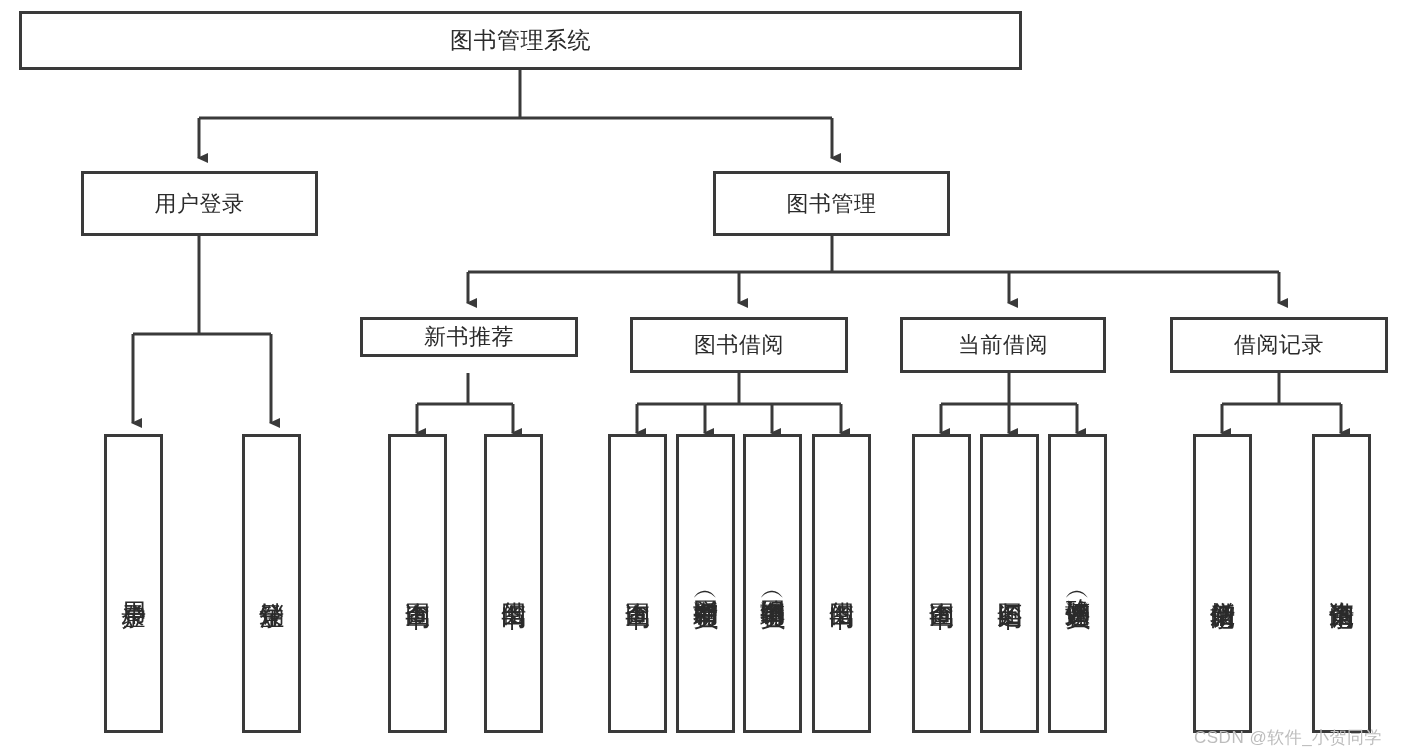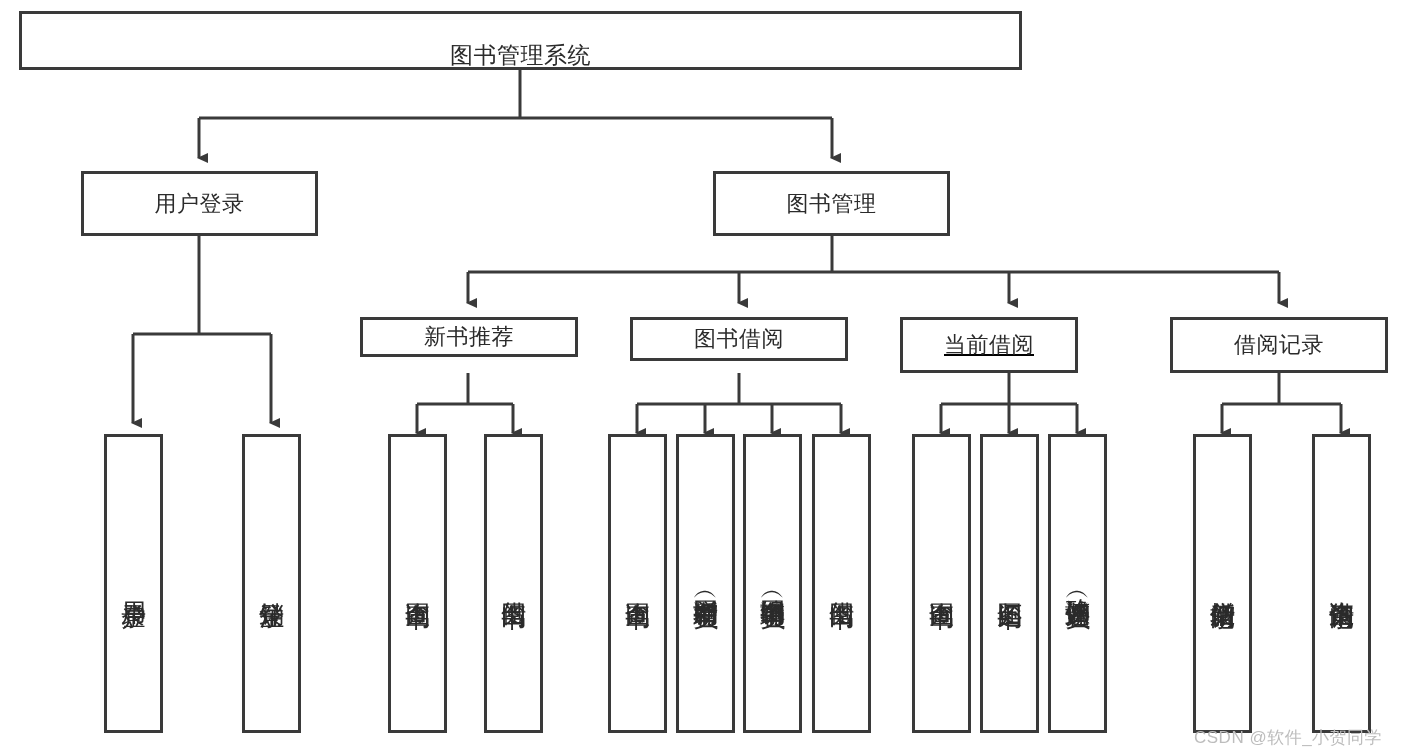--- a/index.html
+++ b/index.html
@@ -119,41 +119,41 @@
       <path d="M1009,404 L1009,433" marker-end="url(#arrow)"></path>
       <path d="M1077,404 L1077,433" marker-end="url(#arrow)"></path>
 
       <path d="M1279,373 L1279,404"></path>
       <path d="M1222,404 L1341,404"></path>
       <path d="M1222,404 L1222,433" marker-end="url(#arrow)"></path>
       <path d="M1341,404 L1341,433" marker-end="url(#arrow)"></path>
     </g>
   </svg>
 
-  <div class="node root" style="left:19px; top:11px; width:1003px; height:59px;align-items:flex-end;">
+  <div class="node root" style="left:19px; top:11px; width:1003px; height:59px;">
     <span class="node-label">图书管理系统</span>
   </div>
 
   <div class="node" style="left:81px; top:171px; width:237px; height:65px;">
     <span class="node-label">用户登录</span>
   </div>
 
   <div class="node" style="left:713px; top:171px; width:237px; height:65px;text-align:right;">
     <span class="node-label">图书管理</span>
   </div>
 
   <div class="node" style="left:360px; top:317px; width:218px; height:40px;">
     <span class="node-label">新书推荐</span>
   </div>
 
-  <div class="node" style="left:630px; top:317px; width:218px; height:44px;text-align:right;">
+  <div class="node" style="left:630px; top:317px; width:218px; height:56px;text-align:right;">
     <span class="node-label">图书借阅</span>
   </div>
 
-  <div class="node" style="left:900px; top:317px; width:178px; height:56px;text-decoration:underline;">
+  <div class="node" style="left:900px; top:317px; width:206px; height:56px;">
     <span class="node-label">当前借阅</span>
   </div>
 
   <div class="node" style="left:1170px; top:317px; width:218px; height:56px;">
     <span class="node-label">借阅记录</span>
   </div>
 
   <div class="node leaf" style="left:104px; top:434px; width:59px; height:299px;">
     <span class="node-label">用户登录</span>
   </div>

